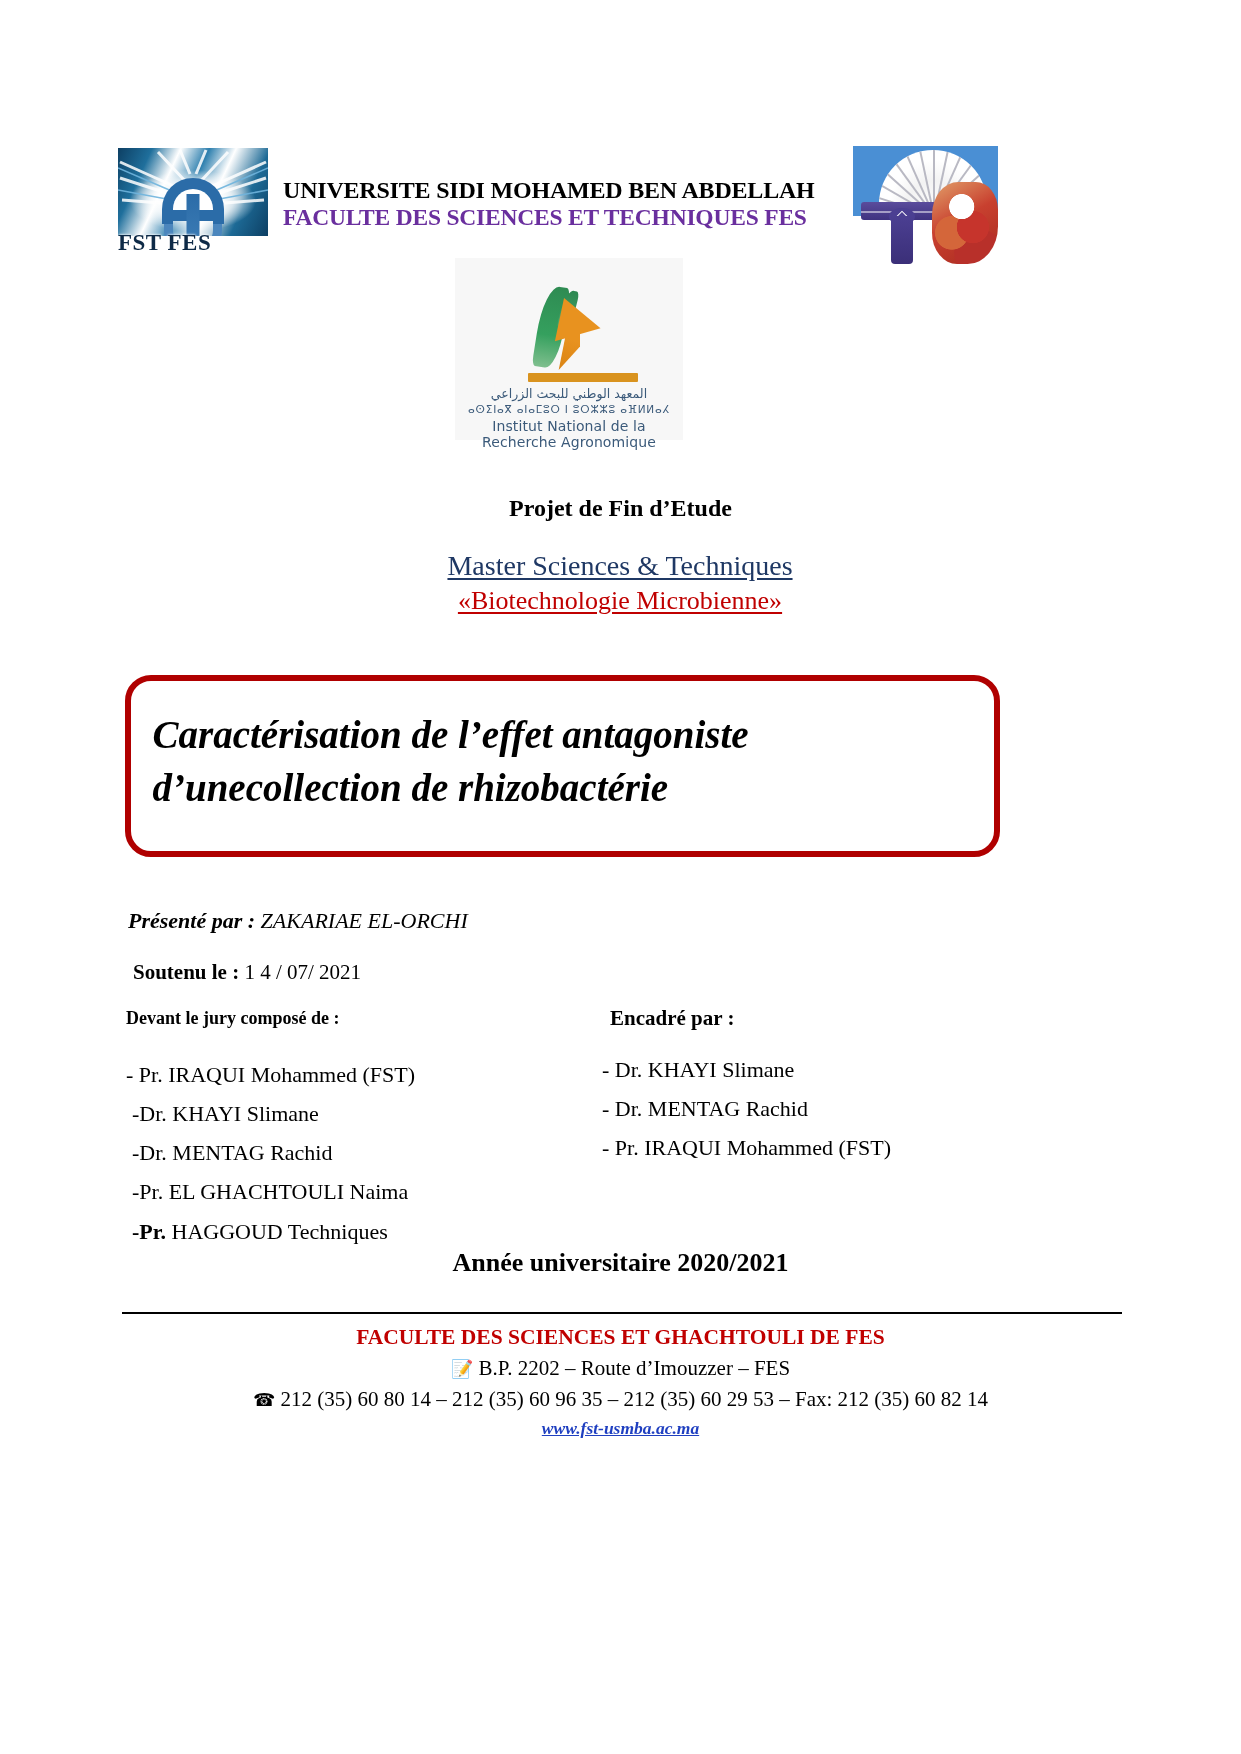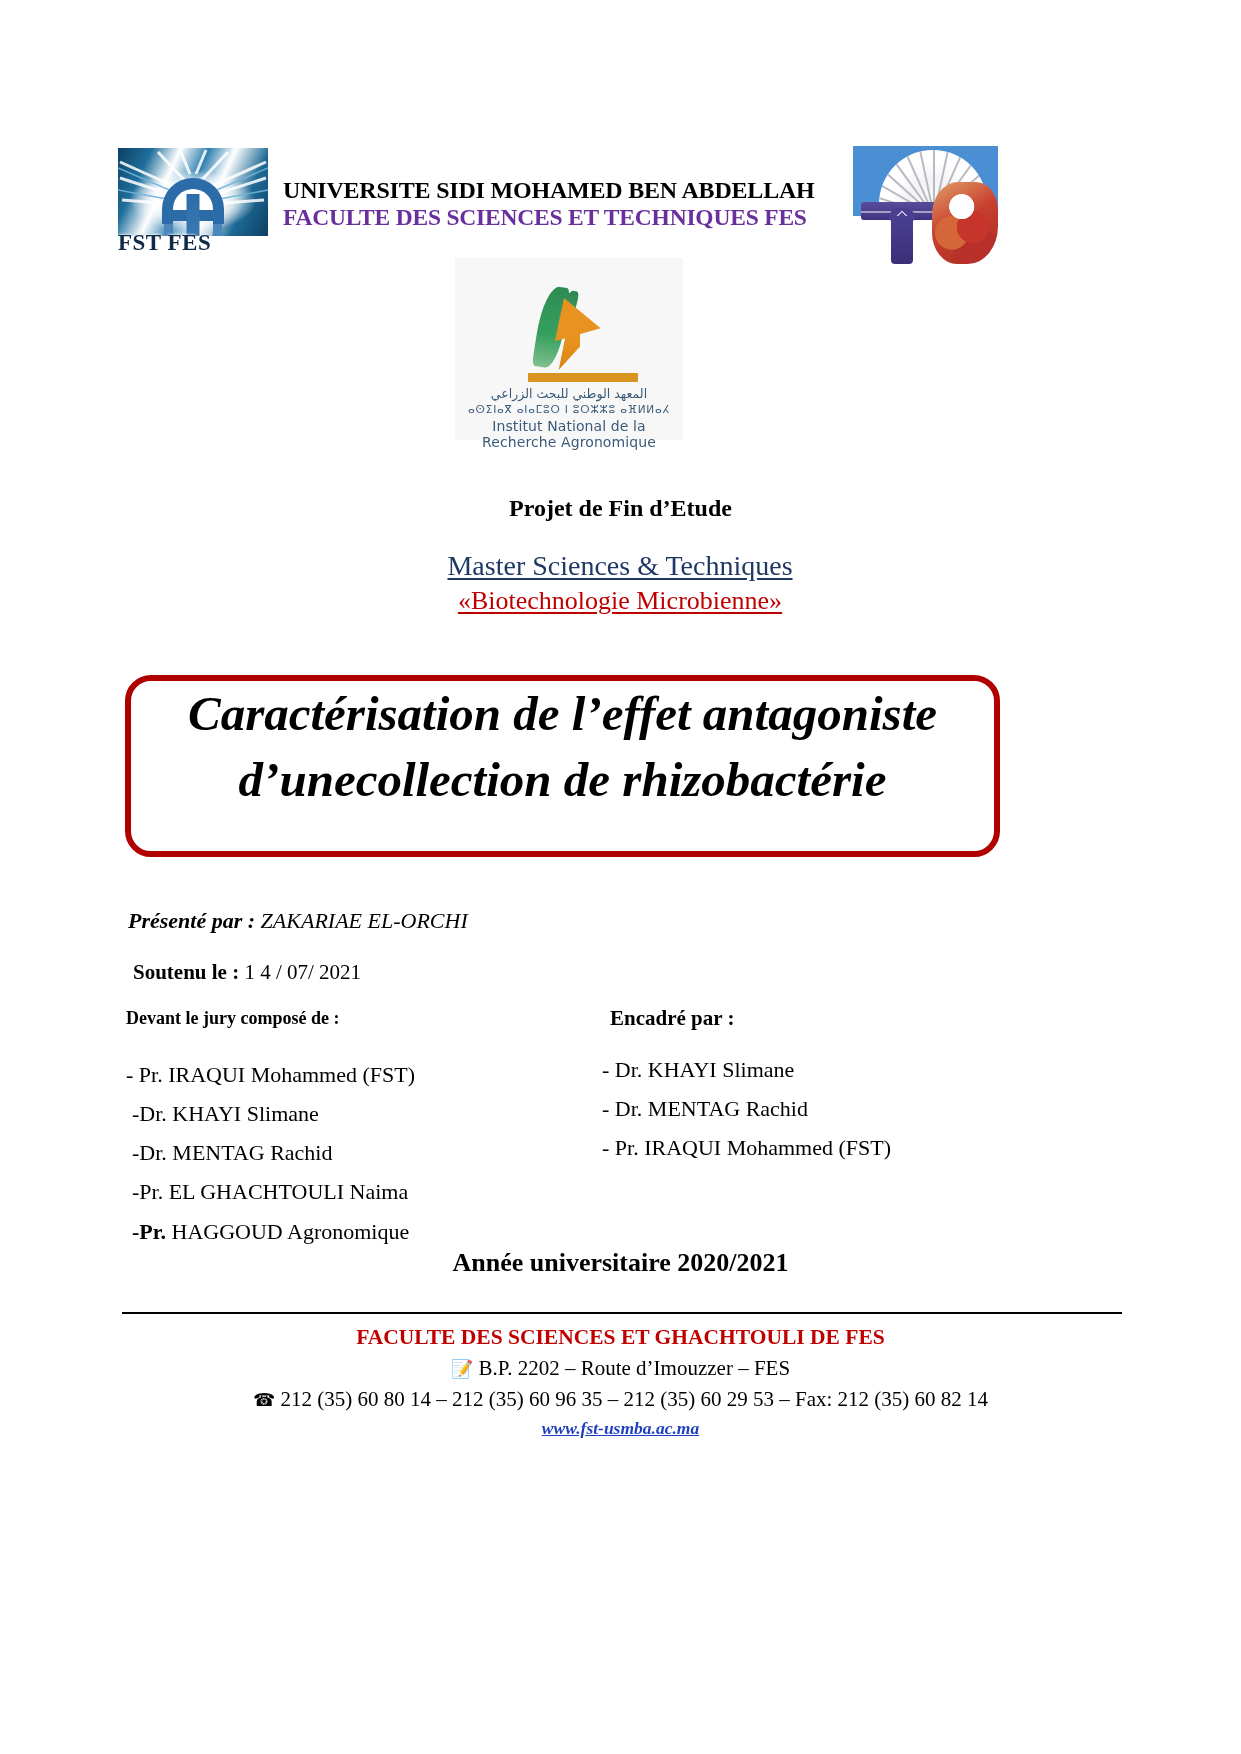--- a/index.html
+++ b/index.html
@@ -366,26 +366,27 @@
     width: 875px;
     height: 182px;
     border: 6px solid #b00000;
     border-radius: 26px;
     box-sizing: border-box;
     display: flex;
     align-items: flex-start;
     justify-content: center;
   }
   .title-text {
+    margin-top: 28px;
     width: 820px;
-    text-align: center;
+    text-align: left;
     font-family: "Liberation Serif", serif;
     font-style: italic;
     font-weight: bold;
-    font-size: 49px;
+    font-size: 39px;
     line-height: 1.35;
     color: #000000;
   }
 
   
   .presente {
     position: absolute;
     left: 128px;
     top: 908px;
     font-size: 22px;
@@ -595,21 +596,21 @@
   </div>
 
   <div class="jury-heading">Devant le jury composé de :</div>
   <div class="encadre-heading">Encadré par :</div>
 
   <div class="jury-list">
     <div class="item">- Pr. IRAQUI Mohammed (FST)</div>
     <div class="item indent">-Dr. KHAYI Slimane</div>
     <div class="item indent">-Dr. MENTAG Rachid</div>
     <div class="item indent">-Pr. EL GHACHTOULI Naima</div>
-    <div class="item indent"><b>-Pr.</b><span> HAGGOUD Agronomique</span></div>
+    <div class="item indent"><b>-Pr.</b><span> HAGGOUD Techniques</span></div>
   </div>
 
   <div class="encadre-list">
     <div class="item">- Dr. KHAYI Slimane</div>
     <div class="item">- Dr. MENTAG Rachid</div>
     <div class="item">- Pr. IRAQUI Mohammed (FST)</div>
   </div>
 
   <div class="annee">Année universitaire 2020/2021</div>
 

